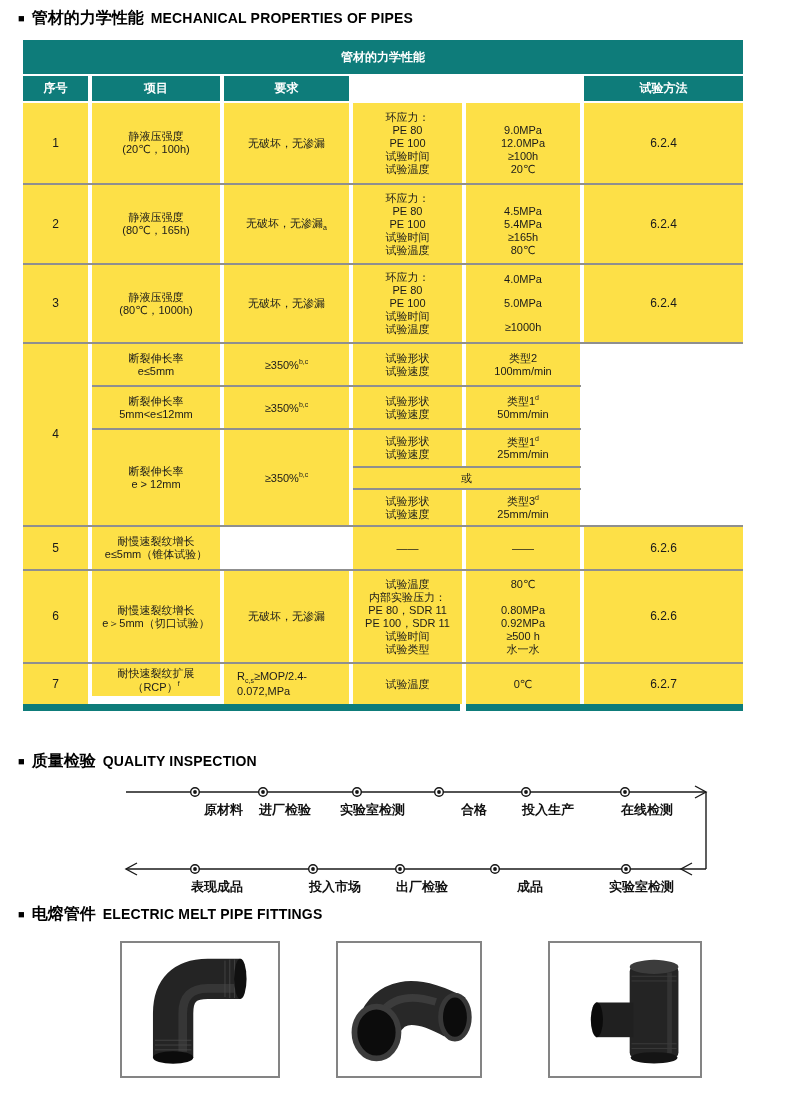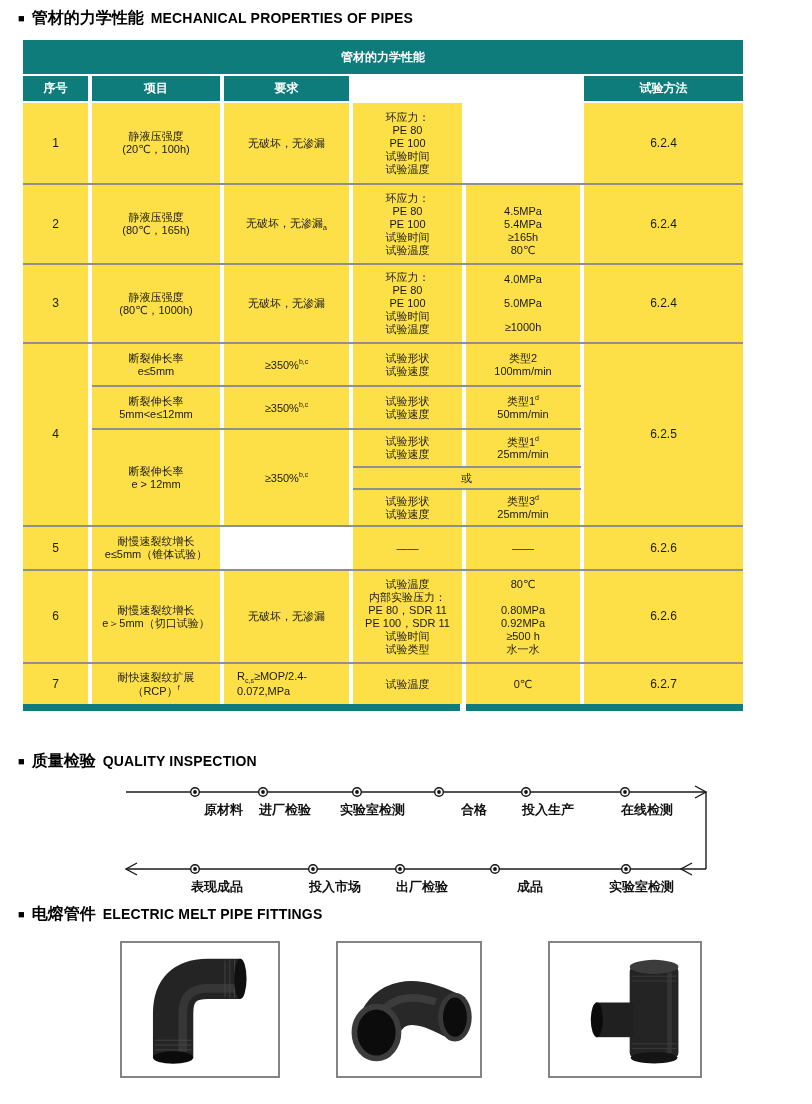--- a/index.html
+++ b/index.html
@@ -69,20 +69,27 @@
       <div class="cell" style="left: 224px; top: 103px; width: 125px; height: 80px;">
         <div class="ln">无破坏，无渗漏</div>
       </div>
       <div class="cell" style="left: 353px; top: 103px; width: 109px; height: 80px;">
         <div class="ln">环应力：</div>
         <div class="ln">PE 80</div>
         <div class="ln">PE 100</div>
         <div class="ln">试验时间</div>
         <div class="ln">试验温度</div>
       </div>
+      <div class="cell" style="left: 466px; top: 103px; width: 114px; height: 80px;">
+        <div class="ln"></div>
+        <div class="ln">9.0MPa</div>
+        <div class="ln">12.0MPa</div>
+        <div class="ln">≥100h</div>
+        <div class="ln">20℃</div>
+      </div>
       <div class="cell num" style="left: 584px; top: 103px; width: 159px; height: 80px;">
         <div class="ln">6.2.4</div>
       </div>
       <div class="cell num" style="left: 23px; top: 185px; width: 65px; height: 78px;">
         <div class="ln">2</div>
       </div>
       <div class="cell" style="left: 92px; top: 185px; width: 128px; height: 78px;">
         <div class="ln">静液压强度</div>
         <div class="ln">(80℃，165h)</div>
       </div>
@@ -174,42 +181,39 @@
         <div class="ln">0.92MPa</div>
         <div class="ln">≥500 h</div>
         <div class="ln">水一水</div>
       </div>
       <div class="cell num" style="left: 584px; top: 571px; width: 159px; height: 91px;">
         <div class="ln">6.2.6</div>
       </div>
       <div class="cell num" style="left: 23px; top: 664px; width: 65px; height: 40px;">
         <div class="ln">7</div>
       </div>
-      <div class="cell" style="left: 92px; top: 664px; width: 128px; height: 40px;">
+      <div class="cell" style="left: 92px; top: 664px; width: 128px; height: 32px;">
         <div class="ln">耐快速裂纹扩展</div>
         <div class="ln">（RCP）<sup>f</sup></div>
       </div>
       <div class="cell left" style="left: 224px; top: 664px; width: 125px; height: 40px;">
         <div class="ln">R<sub>c,s</sub>≥MOP/2.4-</div>
         <div class="ln">0.072,MPa</div>
       </div>
       <div class="cell" style="left: 353px; top: 664px; width: 109px; height: 40px;">
         <div class="ln">试验温度</div>
       </div>
       <div class="cell" style="left: 466px; top: 664px; width: 114px; height: 40px;">
         <div class="ln">0℃</div>
       </div>
       <div class="cell num" style="left: 584px; top: 664px; width: 159px; height: 40px;">
         <div class="ln">6.2.7</div>
       </div>
       <div class="cell num" style="left: 23px; top: 344px; width: 65px; height: 181px;">
         <div class="ln">4</div>
-      </div>
-      <div class="cell num" style="left: 584px; top: 344px; width: 159px; height: 181px;">
-        <div class="ln">6.2.5</div>
       </div>
       <div class="cell" style="left: 92px; top: 344px; width: 128px; height: 41px;">
         <div class="ln">断裂伸长率</div>
         <div class="ln">e≤5mm</div>
       </div>
       <div class="cell" style="left: 224px; top: 344px; width: 125px; height: 41px;">
         <div class="ln">≥350%<sup>b,c</sup></div>
       </div>
       <div class="cell" style="left: 353px; top: 344px; width: 109px; height: 41px;">
         <div class="ln">试验形状</div>

